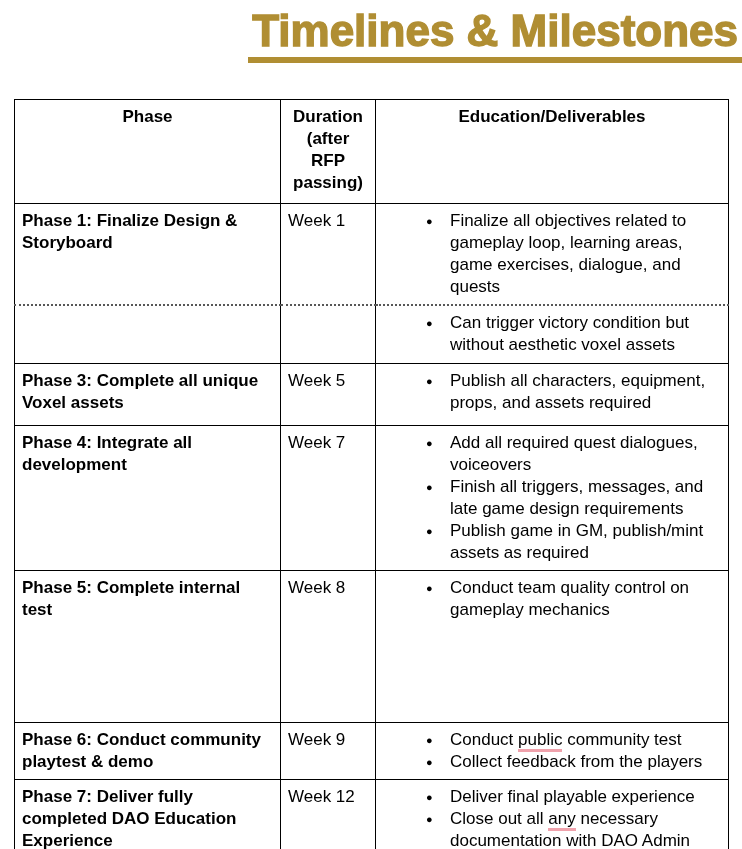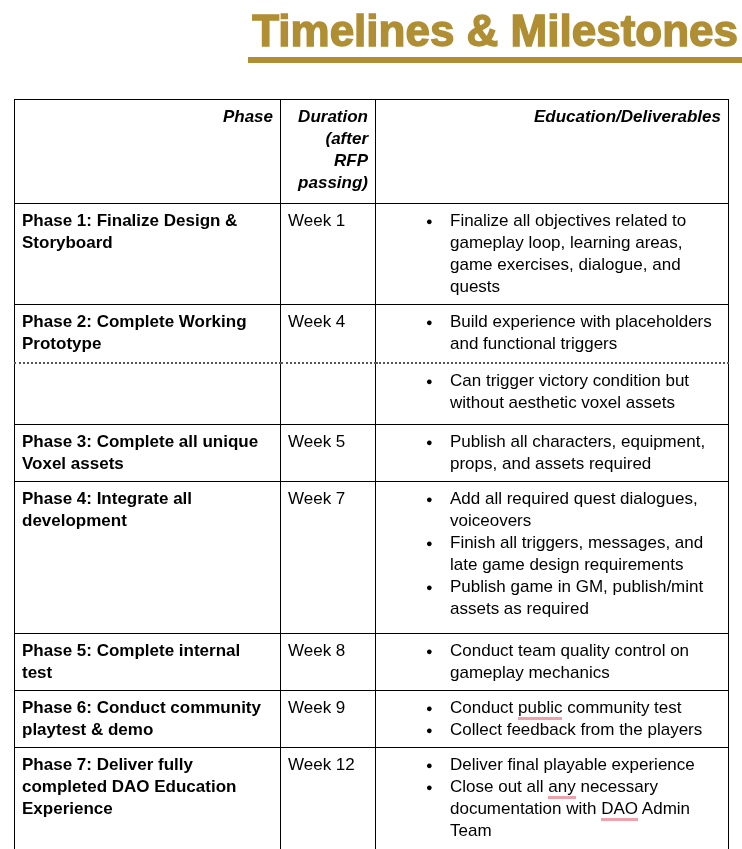--- a/index.html
+++ b/index.html
@@ -48,22 +48,21 @@
     line-height: 22px;
   }
   .doc-table th, .doc-table td {
     border: 1.5px solid var(--border);
     vertical-align: top;
     padding: 6px 7px;
     overflow: hidden;
   }
   .doc-table th {
     font-weight: bold;
-    font-style: italic;
-    text-align: right;
+    text-align: center;
     font-size: 17px;
     margin-top: 44px;
   }
   thead tr { height: 104px; }
   tbody tr:nth-child(1) { height: 100px; }
   tbody tr:nth-child(2) { height: 58px; }
   tbody tr:nth-child(3) { height: 62px; }
   tbody tr:nth-child(4) { height: 52px; }
   tbody tr:nth-child(5) { height: 152px; }
   tbody tr:nth-child(6) { height: 52px; }
@@ -120,29 +119,20 @@
     <tbody>
         <tr>
           <td class="phase-cell">Phase 1: Finalize Design &amp; Storyboard</td>
           <td class="duration-cell">Week 1</td>
           <td class="milestones-cell">
             <ul>
               <li><span>Finalize all objectives related to gameplay loop, learning areas, game exercises, dialogue, and quests</span></li>
             </ul>
           </td>
         </tr>
-        <tr>
-          <td class="phase-cell">Phase 2: Complete Working Prototype</td>
-          <td class="duration-cell">Week 4</td>
-          <td class="milestones-cell">
-            <ul>
-              <li><span>Build experience with placeholders and functional triggers</span></li>
-            </ul>
-          </td>
-        </tr>
         <tr class="dotted-top">
           <td class="phase-cell"></td>
           <td class="duration-cell"></td>
           <td class="milestones-cell">
             <ul>
               <li><span>Can trigger victory condition but without aesthetic voxel assets</span></li>
             </ul>
           </td>
         </tr>
         <tr>

